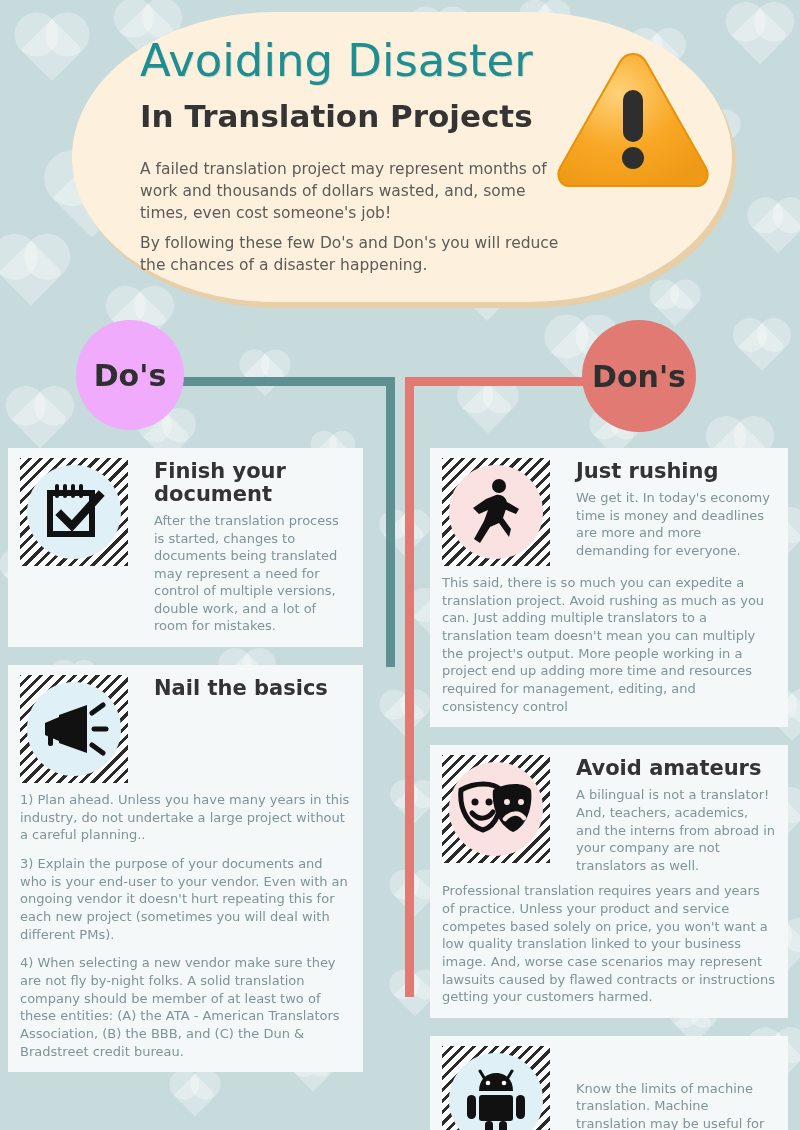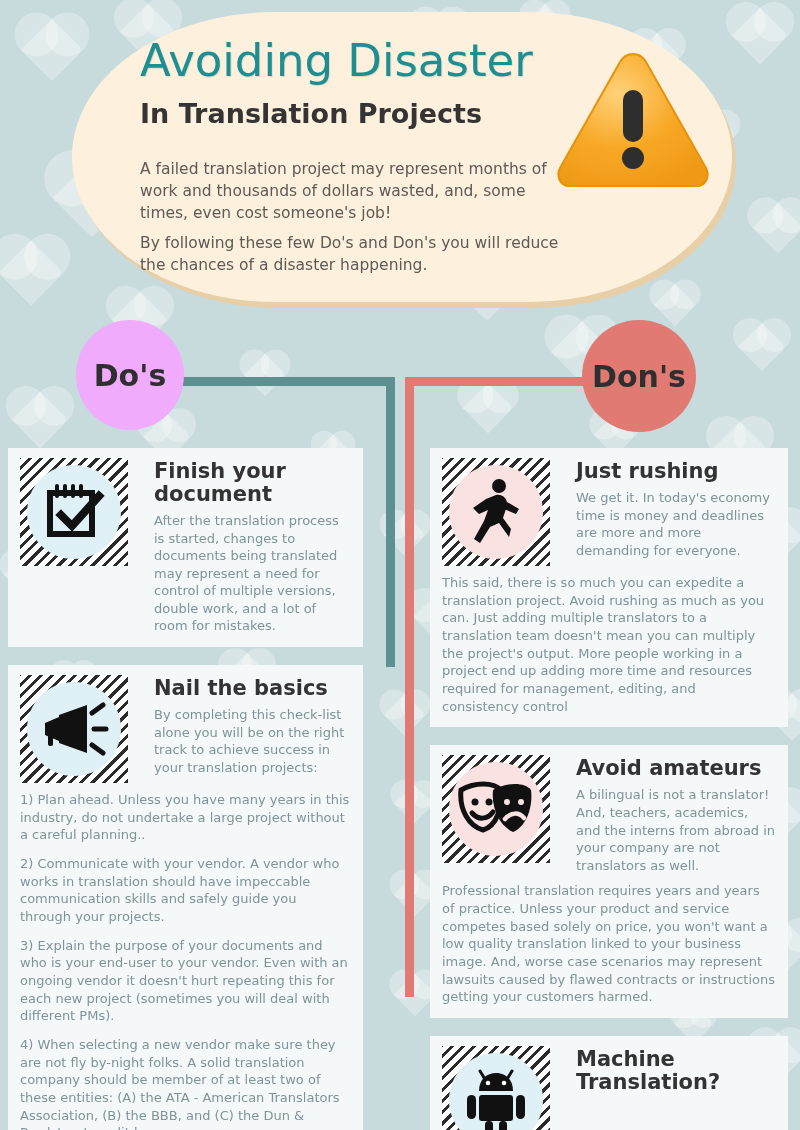--- a/index.html
+++ b/index.html
@@ -68,21 +68,21 @@
     font-weight: normal;
     color: #1d8f92;
     letter-spacing: 0px;
     white-space: nowrap;
     z-index: 4;
     text-shadow: 1px 1px 0 rgba(0,0,0,0.10);
   }
   #title-sub {
     position: absolute;
     left: 140px; top: 98px;
-    font-size: 27px;
+    font-size: 31px;
     font-weight: bold;
     color: #343434;
     white-space: nowrap;
     z-index: 4;
   }
   .intro-para {
     position: absolute;
     left: 140px;
     width: 420px;
     font-size: 15.5px;
@@ -372,26 +372,24 @@
             <g stroke="#111" stroke-width="5" stroke-linecap="round">
               <line x1="53" y1="14" x2="64" y2="6"></line>
               <line x1="53" y1="46" x2="64" y2="54"></line>
               <line x1="55" y1="30" x2="67" y2="30"></line>
             </g>
           </svg>
         </div>
       </div>
       <div class="card-head-text">
         <div class="card-title">Nail the basics</div>
-        <div class="card-lead">By completing this check-list alone you will be on the right track to achieve success in your translation projects:</div>
       </div>
     </div>
     <div class="card-body">
       <p>1) Plan ahead. Unless you have many years in this industry, do not undertake a large project without a careful planning..</p>
-      <p>2) Communicate with your vendor. A vendor who works in translation should have impeccable communication skills and safely guide you through your projects.</p>
       <p>3) Explain the purpose of your documents and who is your end-user to your vendor. Even with an ongoing vendor it doesn't hurt repeating this for each new project (sometimes you will deal with different PMs).</p>
       <p>4) When selecting a new vendor make sure they are not fly by-night folks. A solid translation company should be member of at least two of these entities: (A) the ATA - American Translators Association, (B) the BBB, and (C) the Dun &amp; Bradstreet credit bureau.</p>
 
     </div>
   </div>
 
 </div>
 
 <div id="col-donts">
 
@@ -456,20 +454,19 @@
             <circle cx="40" cy="16" r="2.3" fill="#fff"></circle>
             <rect x="15" y="28" width="34" height="26" rx="3" fill="#111"></rect>
             <rect x="3" y="28" width="9" height="24" rx="4.5" fill="#111"></rect>
             <rect x="52" y="28" width="9" height="24" rx="4.5" fill="#111"></rect>
             <rect x="21" y="54" width="8" height="12" rx="3.5" fill="#111"></rect>
             <rect x="35" y="54" width="8" height="12" rx="3.5" fill="#111"></rect>
           </svg>
         </div>
       </div>
       <div class="card-head-text">
-        <div class="card-title">Machine Translation?</div>
         <div class="card-lead lead-offset">Know the limits of machine translation. Machine translation may be useful for a few specific purposes.</div>
       </div>
     </div>
 
   </div>
 
 </div>
 
 </body></html>

